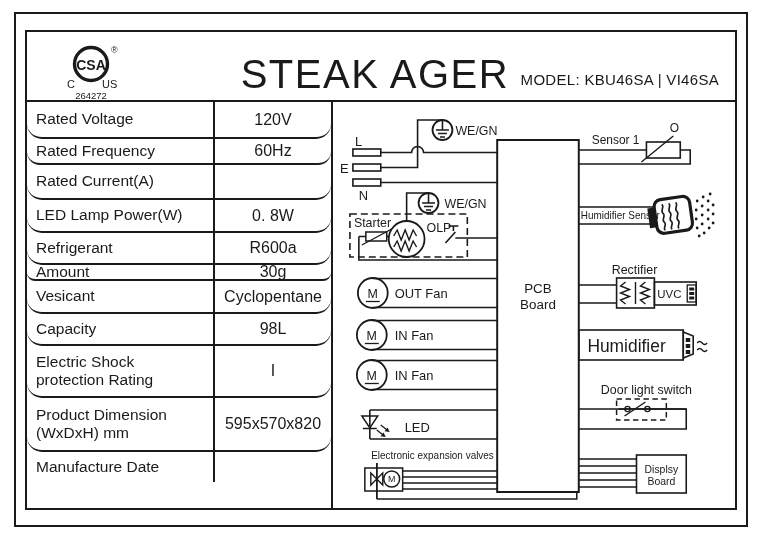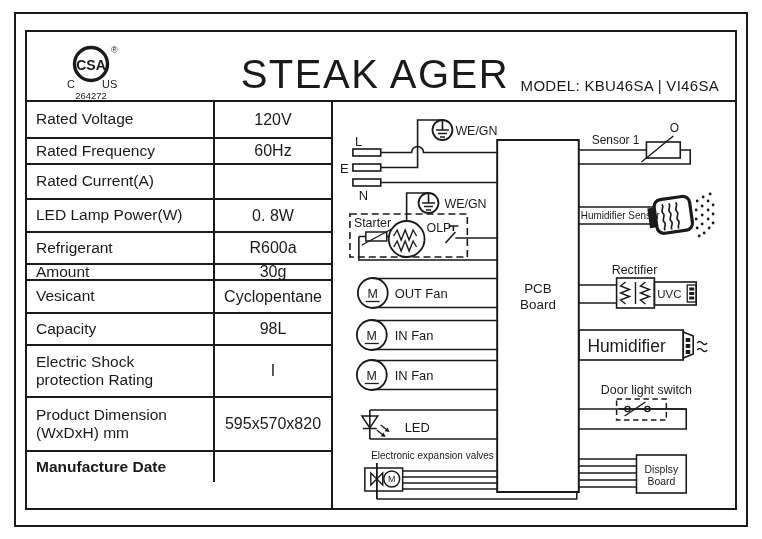--- a/index.html
+++ b/index.html
@@ -6,26 +6,26 @@
   .page { position:relative; width:762px; height:539px; background:#fff;
           font-family:"Liberation Sans", sans-serif; color:#1a1a1a; overflow:hidden; }
   .outer-border { position:absolute; left:14px; top:12px; width:734px; height:515px;
                   border:2px solid #1a1a1a; box-sizing:border-box; }
   .content { position:absolute; left:25px; top:30px; width:712px; height:480px;
              border:2px solid #1a1a1a; box-sizing:border-box; background:#fff; }
   .header { position:relative; height:70px; border-bottom:2px solid #1a1a1a; box-sizing:border-box; }
   .csa-logo { position:absolute; left:14px; top:5px; }
   .title { position:absolute; left:50%; top:20px; transform:translateX(-56%);
            font-size:40px; letter-spacing:1.5px; white-space:nowrap;margin-left:10px; }
-  .model { position:absolute; right:16px; bottom:6px; font-size:15px; letter-spacing:.3px; }
+  .model { position:absolute; right:16px; bottom:12px; font-size:15px; letter-spacing:.3px; }
   .main { display:flex; height:406px; }
   .spec { width:306px; border-right:2px solid #1a1a1a; box-sizing:border-box;
           display:flex; flex-direction:column; }
-  .row { display:flex; border-bottom:2px solid #1a1a1a; box-sizing:border-box; }
-  .row:last-child { border-bottom:none;font-weight:bold; }
+  .row { display:flex; border-bottom:2px solid #1a1a1a; box-sizing:border-box;border-radius:15px; }
+  .row:last-child { border-bottom:none; }
   .row:nth-child(1){height:37px}.row:nth-child(2){height:26px}.row:nth-child(3){height:35px}
   .row:nth-child(4){height:33px}.row:nth-child(5){height:32px}.row:nth-child(6){height:16px}
   .row:nth-child(7){height:33px}.row:nth-child(8){height:32px}.row:nth-child(9){height:52px}
   .row:nth-child(10){height:54px}.row:nth-child(11){height:30px}
   .cl { width:188px; border-right:2px solid #1a1a1a; box-sizing:border-box;
         padding:0 4px 0 9px; display:flex; align-items:center;
         font-size:15.5px; line-height:1.18; white-space:pre-line; }
   .cv { flex:1; display:flex; align-items:center; justify-content:center; font-size:16px; }
   .diagram { flex:1; position:relative; }
   .diag-svg { position:absolute; left:0; top:0; width:100%; height:100%; }

